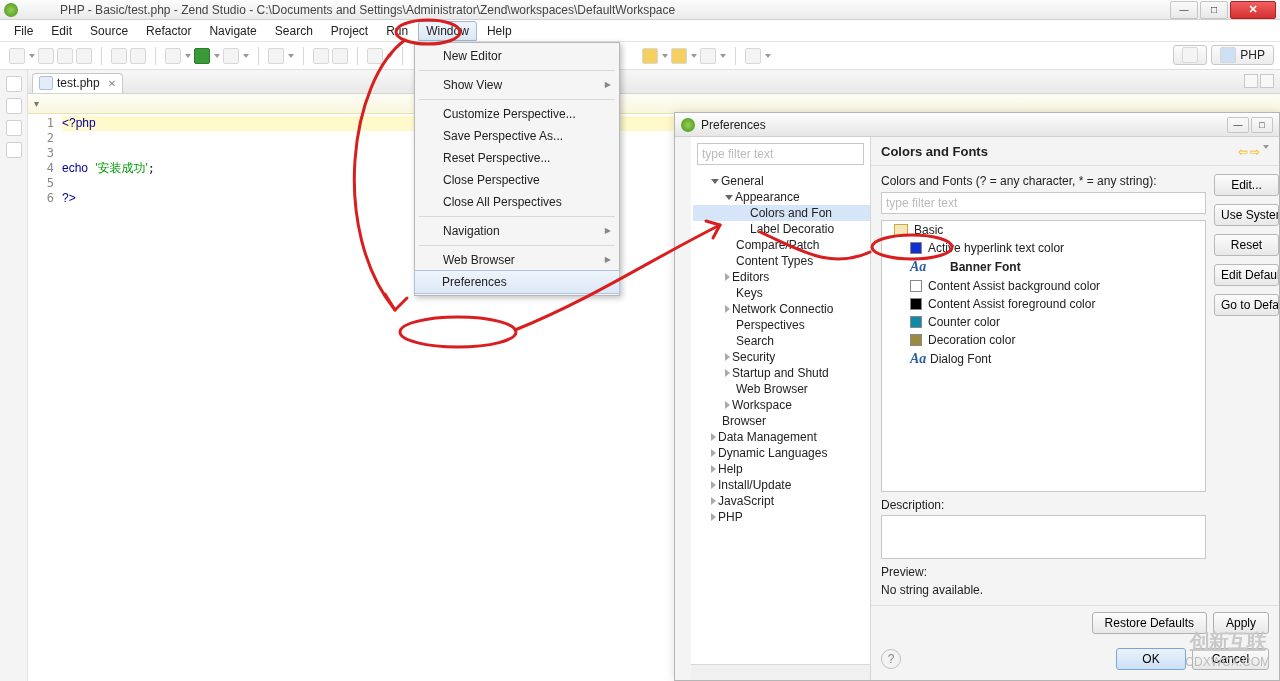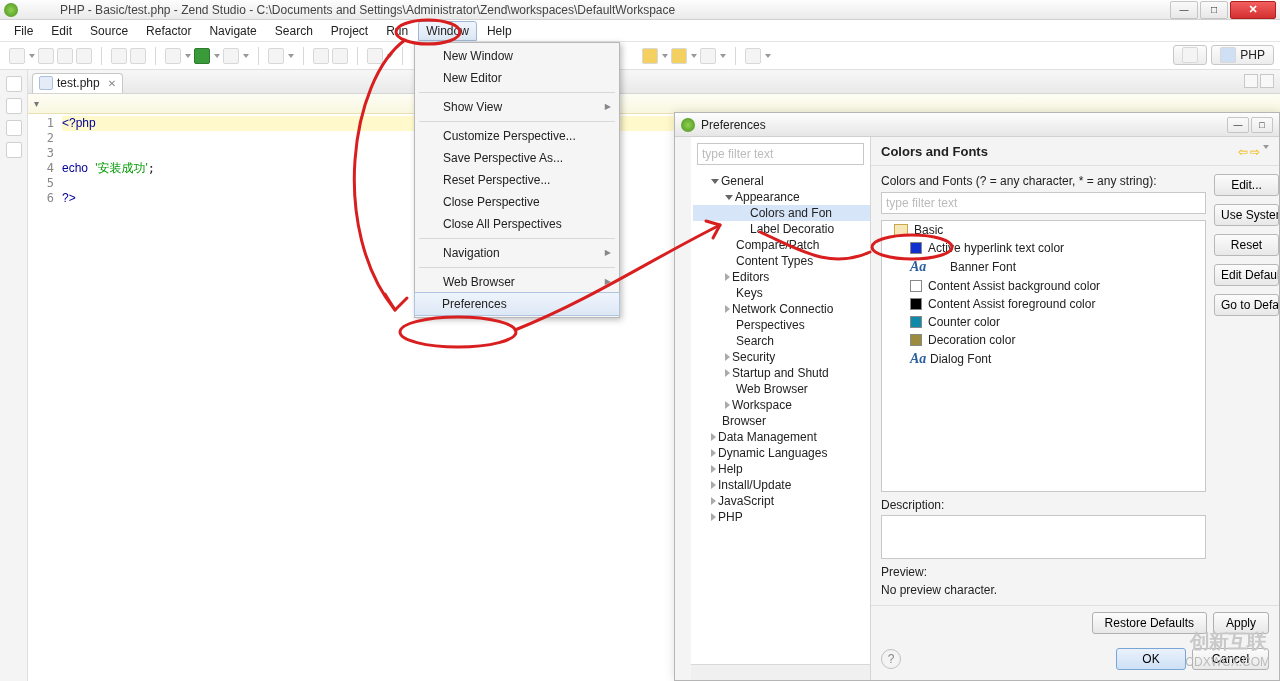--- a/index.html
+++ b/index.html
@@ -82,35 +82,35 @@
 .navarrows { margin-left:auto; display:flex; gap:2px;}
 .navarrows span { color:#f4b400; font-size:12px;}
 .panebody { flex:1; padding:8px 0 8px 10px; display:flex; overflow:hidden;}
 .cf-left { width:325px; display:flex; flex-direction:column;}
 .cf-desc { margin-bottom:4px;}
 .cf-filter { border:1px solid #c8c8c8; padding:3px 4px; color:#bbb; background:#fff; margin-bottom:6px;}
 .cf-list { border:1px solid #c8c8c8; background:#fff; flex:1; overflow:auto;}
 .cf-list .item { padding:2px 4px 2px 6px; display:flex; align-items:center; gap:6px;}
 .cf-list .sw { width:12px;height:12px;border:1px solid #888; flex-shrink:0;}
 .cf-list .aa { font-family:serif; font-style:italic; color:#2a5fa0; font-weight:bold; font-size:14px; width:14px; text-align:center;}
-.cf-list .bold { font-weight:normal;padding-left:20px;}
+.cf-list .bold { font-weight:bold;padding-left:20px;}
 .cf-right { padding-left:8px; display:flex; flex-direction:column; gap:8px;}
 .cf-right button { width:65px; padding:3px 6px; background:linear-gradient(#fcfcfc,#e8e8e8); border:1px solid #b8b8b8; border-radius:3px; text-align:center; white-space:nowrap; overflow:hidden;}
 .bottomrow { padding:6px 10px; display:flex; justify-content:flex-end; gap:6px; border-top:1px solid #e0e0e0;}
 .okrow { padding:8px 10px 10px 10px; display:flex; justify-content:flex-end; gap:6px; align-items:center;}
 .okrow .help { width:20px;height:20px;border:1px solid #c0c0c0;border-radius:50%;display:flex;align-items:center;justify-content:center;color:#888;margin-right:auto;}
 button.pbtn { padding:3px 12px; background:linear-gradient(#fcfcfc,#e8e8e8); border:1px solid #b0b0b0; border-radius:3px;}
 button.pbtn.primary { background:linear-gradient(#eaf2fc,#cde0f6); border-color:#7aa6d6;}
 
 
 .ink { position:absolute; z-index:80; pointer-events:none;}
 
 
 .watermark { position:absolute; right:10px; bottom:12px; z-index:120; color:#bbb; font-size:10px; text-align:center; pointer-events:none;}
-.watermark .big { font-size:20px; font-weight:bold; color:#c8c8c8; letter-spacing:-1px;}
+.watermark .big { font-size:20px; font-weight:bold; color:#c8c8c8; letter-spacing:-1px;text-decoration:underline;}
 </style>
 </head>
 <body>
 
 <div class="titlebar">
   <div class="appicon"></div>
   <div class="text">PHP - Basic/test.php - Zend Studio - C:\Documents and Settings\Administrator\Zend\workspaces\DefaultWorkspace</div>
   <div class="winbtns">
     <div class="min"></div>
     <div class="max"></div>
@@ -214,21 +214,20 @@
     </div>
     <div class="breadcrumb">▾</div>
     <div class="codearea">
       <div class="linenos" id="linenos">1<br>2<br>3<br>4<br>5<br>6<br></div>
       <div class="code" id="code"><span class="l1"><span class="kw">&lt;?php</span></span><br><br><span class="kw">echo</span> <span class="str">'安装成功'</span>;<br><br><span class="kw">?&gt;</span><br><br></div>
     </div>
   </div>
 </div>
 
 <div class="dropdown" id="windowmenu">
-    <div class="mi">New Window</div>
     <div class="mi">New Editor</div>
     <div class="sep"></div>
     <div class="mi hasub">Show View</div>
     <div class="sep"></div>
     <div class="mi">Customize Perspective...</div>
     <div class="mi">Save Perspective As...</div>
     <div class="mi">Reset Perspective...</div>
     <div class="mi">Close Perspective</div>
     <div class="mi">Close All Perspectives</div>
     <div class="sep"></div>
@@ -388,21 +387,21 @@
               <div class="item" style="padding-left: 28px;">
                 <span class="aa">Aa</span>
                 <span>Dialog Font</span>
               </div>
             </div>
           <div style="height:6px"></div>
           <div>Description:</div>
           <div class="descbox" style="border:1px solid #c8c8c8;background:#fff;height:44px;margin-top:3px;"></div>
           <div style="height:6px"></div>
           <div>Preview:</div>
-          <div style="margin-top:4px;">No preview character.</div>
+          <div style="margin-top:4px;">No string available.</div>
         </div>
         <div class="cf-right" id="cfbuttons">
             <button>Edit...</button>
             <button>Use System Font</button>
             <button>Reset</button>
             <button>Edit Default...</button>
             <button>Go to Default</button>
           </div>
       </div>
       <div class="bottomrow">

